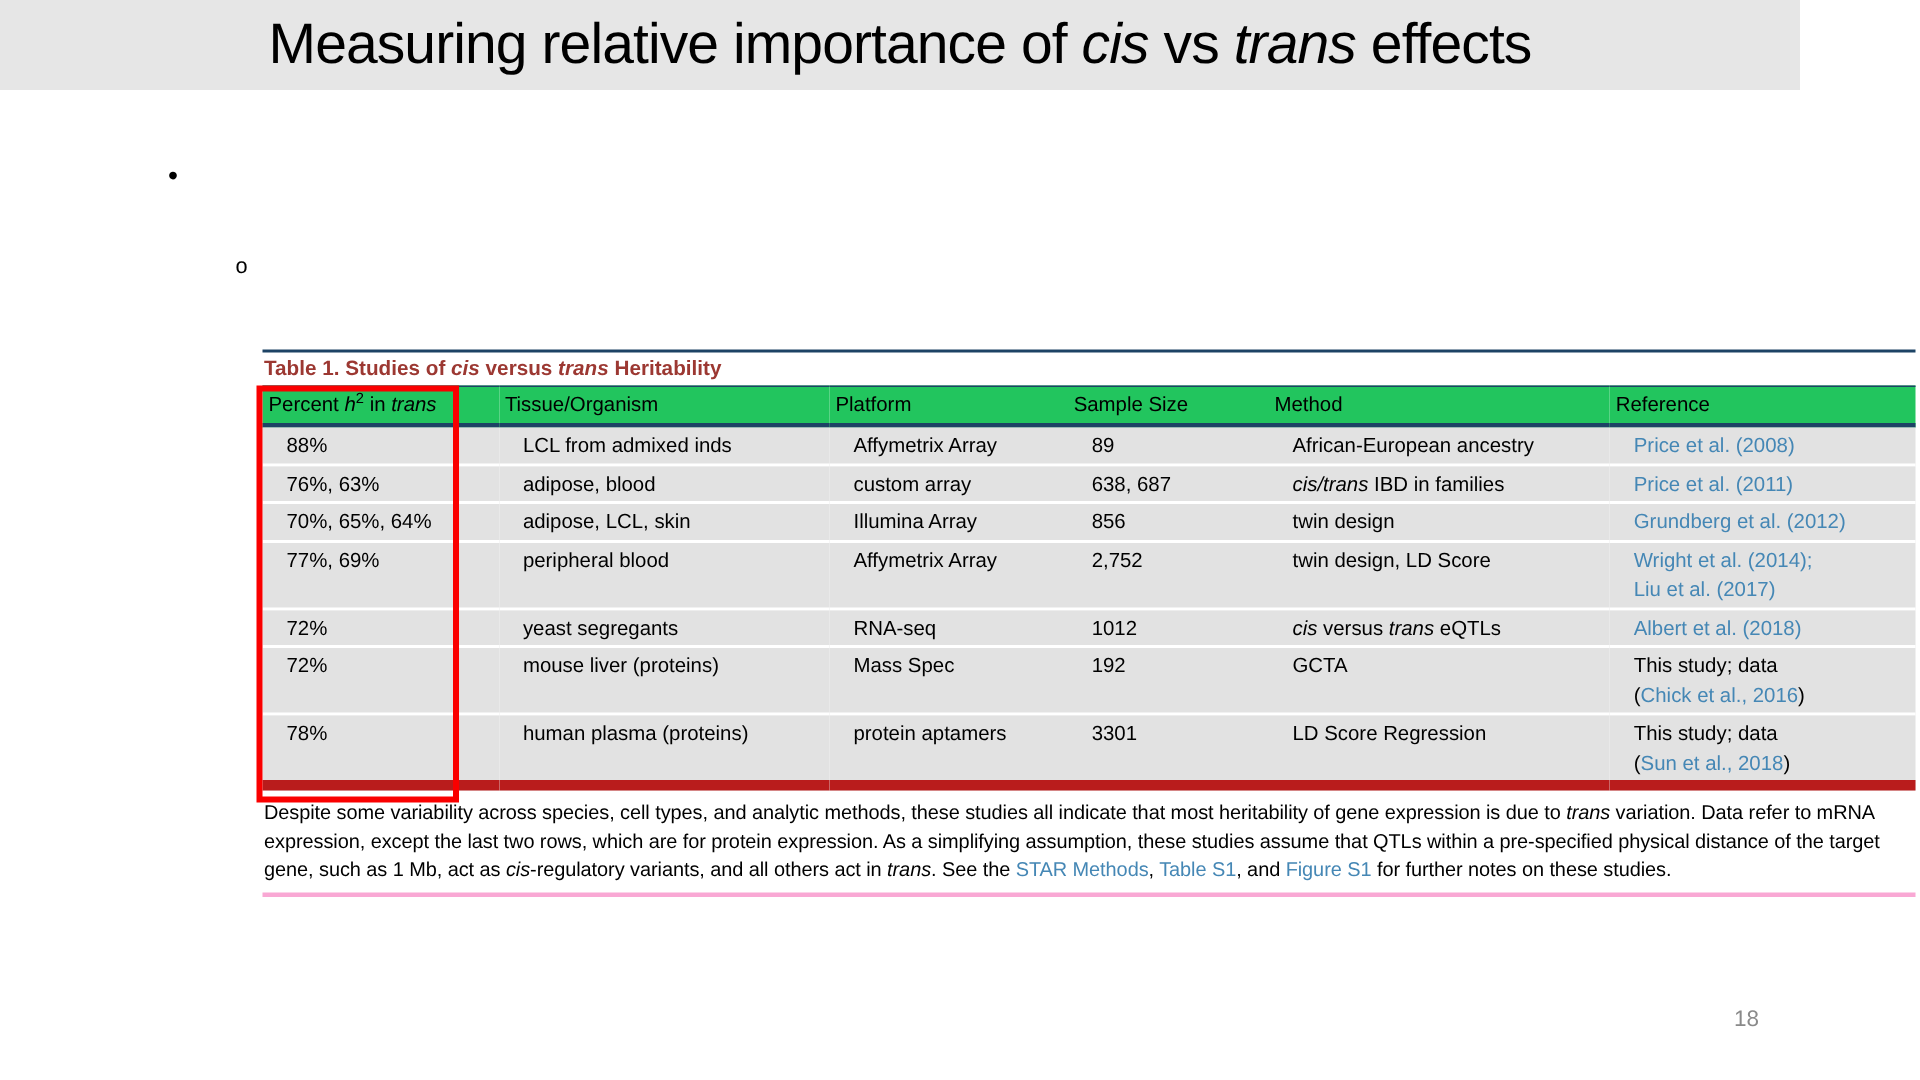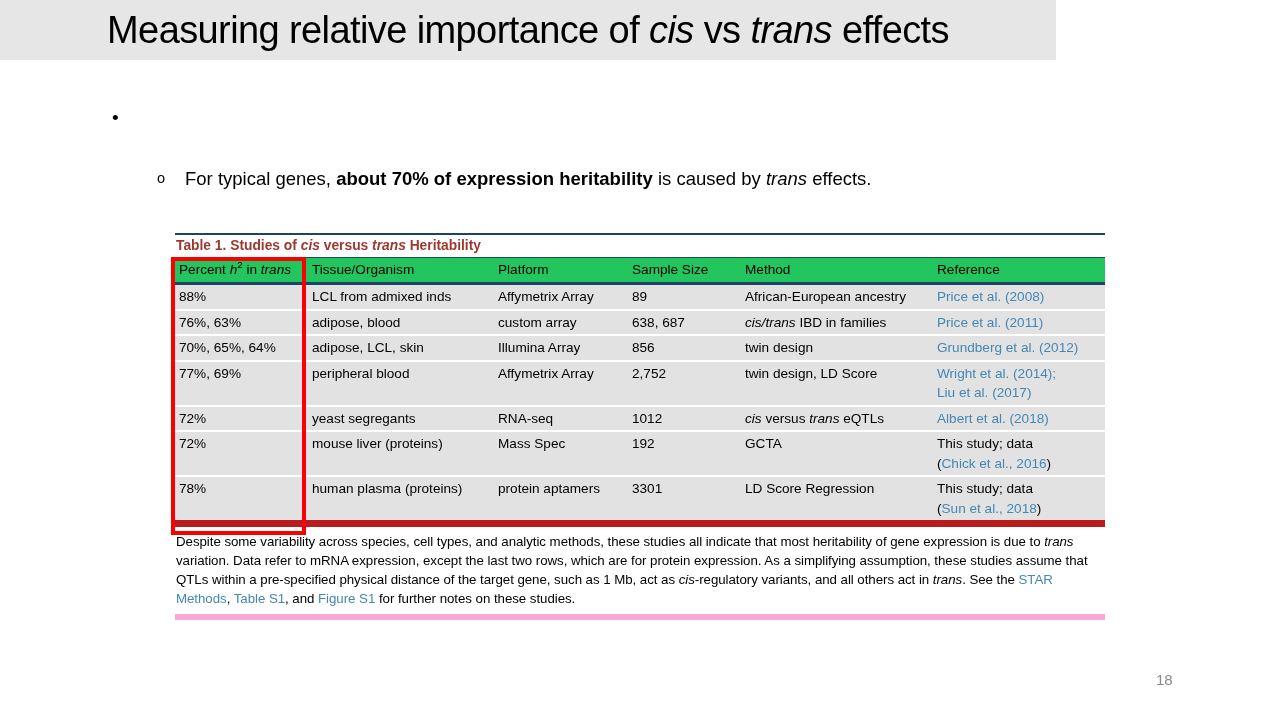--- a/index.html
+++ b/index.html
@@ -4,67 +4,67 @@
 <style>
   html,body{margin:0;padding:0;}
   body{
     width:1280px;height:720px;position:relative;overflow:hidden;
     background:#ffffff;
     font-family:"Liberation Sans","DejaVu Sans",sans-serif;
     color:#000;
   }
   
   .title-bar{
-    position:absolute;left:0;top:0;width:1056px;height:60px;
+    position:absolute;left:0;top:0;width:1200px;height:60px;
     background:#e6e6e6;
     display:flex;align-items:center;justify-content:center;
   }
   .slide-title{font-size:38px;letter-spacing:-0.6px;white-space:nowrap;}
   
   .bullet-1{
     position:absolute;left:112px;top:103px;width:1060px;
     display:flex;font-size:22.5px;line-height:30px;
   }
   .bullet-1 .marker{flex:none;width:28px;font-size:19px;line-height:30px;}
   .bullet-2{
     position:absolute;left:157px;top:167px;width:1000px;
     display:flex;font-size:18.5px;line-height:24px;
   }
   .bullet-2 .marker{flex:none;width:28px;font-size:14.5px;line-height:23px;}
   
   .table-wrap{
-    position:absolute;left:175px;top:233px;width:930px;
+    position:absolute;left:175px;top:233px;width:1102px;
     border-top:2px solid #1d4365;
     font-size:13.6px;
   }
   .tbl-caption{
     font-weight:bold;color:#9c3832;
     padding:3px 0 4px 1px;font-size:13.8px;
   }
   .tbl-box{position:relative;}
   table{width:100%;border-collapse:separate;border-spacing:0;table-layout:fixed;}
   th{
     background:#22c55e;text-align:left;font-weight:normal;
     border-top:1px solid #1d4365;border-bottom:3px solid #1d4365;
     padding:3px 6px 3px 4px;line-height:18px;font-size:13.6px;
     overflow:hidden;white-space:nowrap;
   }
   td{
     background:#e2e2e2;border-bottom:2px solid #ffffff;
-    padding:2px 6px 2px 4px;line-height:19.5px;vertical-align:top;
+    padding:2px 6px 2px 16px;line-height:19.5px;vertical-align:top;
     font-size:13.6px;overflow:hidden;
   }
   tbody tr:last-child td{border-bottom:7px solid #b91c1c;}
   .red-box{
     position:absolute;left:-4px;top:0;width:135px;height:103%;
     border:4px solid #fa0000;box-sizing:border-box;
     pointer-events:none;z-index:5;
   }
   .tbl-footnote{
-    padding:5px 0 6px 1px;border-bottom:6px solid #f9a8d4;
+    padding:5px 0 6px 1px;border-bottom:3px solid #f9a8d4;
     line-height:19px;font-size:13.3px;letter-spacing:-0.05px;
   }
   
   .seg-i{font-style:italic;}
   .seg-b{font-weight:bold;}
   .seg-link{color:#4587b5;}
   .seg-sup{font-size:72%;vertical-align:super;line-height:0;}
   
   .page-num{
     position:absolute;left:1156px;top:671px;
@@ -77,21 +77,20 @@
 <div class="title-bar">
   <div class="slide-title"><span>Measuring relative importance of </span><span class="seg-i">cis</span><span> vs </span><span class="seg-i">trans</span><span> effects</span></div>
 </div>
 
 <div class="bullet-1">
   <span class="marker">•</span>
 </div>
 
 <div class="bullet-2">
   <span class="marker">o</span>
-  <div class="txt"><span>For typical genes, </span><span class="seg-b">about 70% of expression heritability</span><span> is caused by </span><span class="seg-i">trans</span><span> effects.</span></div>
 </div>
 
 <div class="table-wrap">
   <div class="tbl-caption"><span>Table 1.  Studies of </span><span class="seg-i">cis</span><span> versus </span><span class="seg-i">trans</span><span> Heritability</span></div>
   <div class="tbl-box">
     <table>
       <colgroup>
         <col style="width:133px">
           <col style="width:186px">
           <col style="width:134px">

